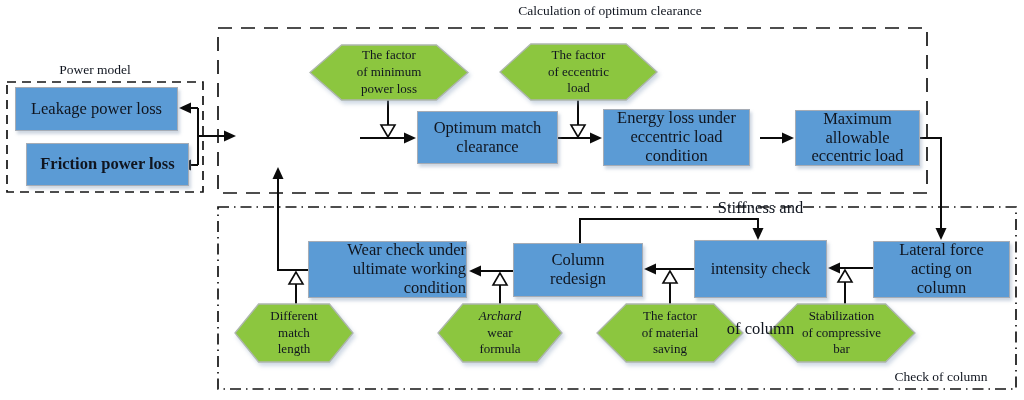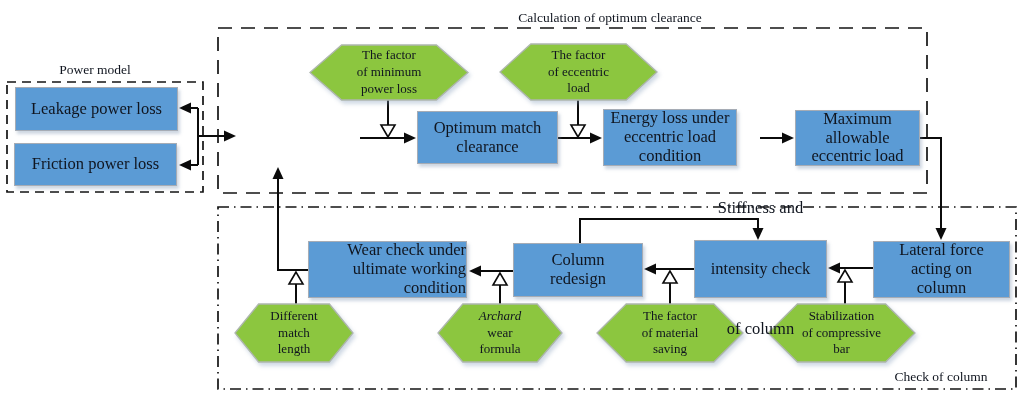--- a/index.html
+++ b/index.html
@@ -89,34 +89,34 @@
 
     <polygon class="hexpoly" points="310,72.5 341.6,45 436.4,45 468,72.5 436.4,100 341.6,100"></polygon>
     <polygon class="hexpoly" points="500,72 530.8,44 626.2,44 657,72 626.2,100 530.8,100"></polygon>
     <polygon class="hexpoly" points="235,333 258.6,304 329.4,304 353,333 329.4,362 258.6,362"></polygon>
     <polygon class="hexpoly" points="438,333 462.8,304 537.2,304 562,333 537.2,362 462.8,362"></polygon>
     <polygon class="hexpoly" points="597,333 626.2,304 713.8,304 743,333 713.8,362 626.2,362"></polygon>
     <polygon class="hexpoly" points="768,333 797.4,304 885.6,304 915,333 885.6,362 797.4,362"></polygon>
   </svg>
 
   <div class="glabel" style="left:20px;top:62px;width:150px;">Power model</div>
-  <div class="glabel" style="left:470px;top:10px;width:280px;">Calculation of optimum clearance</div>
+  <div class="glabel" style="left:470px;top:3px;width:280px;">Calculation of optimum clearance</div>
   <div class="glabel" style="left:856px;top:369px;width:170px;">Check of column</div>
 
   <div class="bluebox" style="left:15px;top:87px;width:163px;height:44px;">
     <span class="ln">Leakage power loss</span>
   </div>
-  <div class="bluebox" style="left:14px;top:143px;width:163px;height:43px;">
+  <div class="bluebox" style="left:26px;top:143px;width:163px;height:43px;font-weight:bold;">
     <span class="ln">Friction power loss</span>
   </div>
   <div class="bluebox" style="left:417px;top:111px;width:141px;height:53px;">
     <span class="ln">Optimum match</span>
     <span class="ln">clearance</span>
   </div>
-  <div class="bluebox" style="left:603px;top:109px;width:134px;height:57px;">
+  <div class="bluebox" style="left:603px;top:109px;width:147px;height:57px;">
     <span class="ln">Energy loss under</span>
     <span class="ln">eccentric load</span>
     <span class="ln">condition</span>
   </div>
   <div class="bluebox" style="left:795px;top:110px;width:125px;height:56px;">
     <span class="ln">Maximum</span>
     <span class="ln">allowable</span>
     <span class="ln">eccentric load</span>
   </div>
   <div class="bluebox" style="left:308px;top:241px;width:159px;height:57px;align-items:flex-end;">

